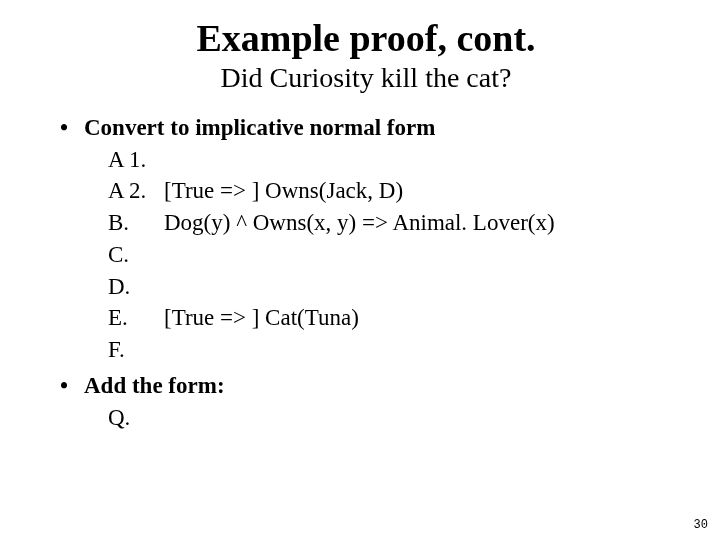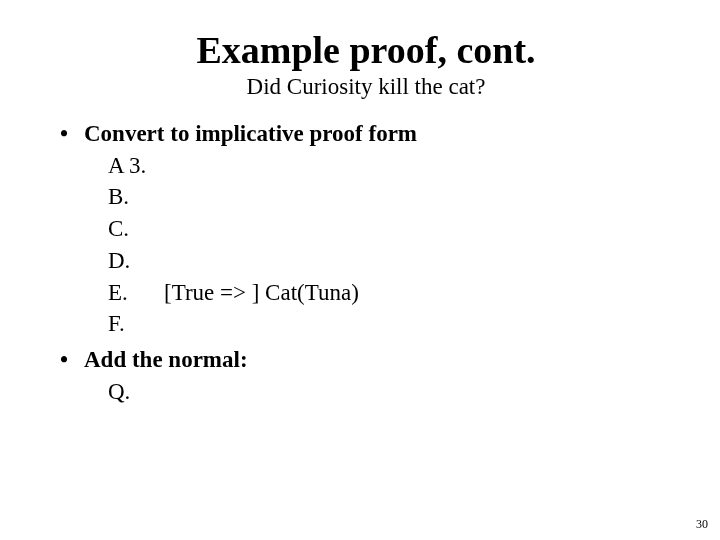--- a/index.html
+++ b/index.html
@@ -9,31 +9,31 @@
     height: 540px;
     background: #fff;
     font-family: "Times New Roman", Times, serif;
     color: #000;
     position: relative;
   }
   .slide {
     width: 720px;
     height: 540px;
     box-sizing: border-box;
-    padding: 28px 48px 20px 60px;
+    padding: 16px 48px 20px 60px;
     position: relative;
   }
   .title {
     font-size: 38px;
     font-weight: bold;
     text-align: center;
     margin: 0 0 2px 0;
   }
   .subtitle {
-    font-size: 23px;
+    font-size: 28px;
     text-align: center;
     margin: 0 0 18px 0;
   }
   .body {
     font-size: 23px;
     line-height: 1.38;
   }
   .bullet {
     display: flex;
     align-items: baseline;
@@ -53,61 +53,66 @@
   }
   .item .label {
     width: 56px;
     flex: 0 0 56px;
   }
   .pagenum {
     position: absolute;
     right: 12px;
     bottom: 8px;
     font-size: 12px;
-    font-family: Liberation Serif, serif;
+    font-family: Liberation Mono, monospace;
   }
 </style>
 </head>
 <body>
 
 <div class="slide">
 
   <h1 class="title">Example proof, cont.</h1>
   <div class="subtitle">Did Curiosity kill the cat?</div>
 
   <div class="body">
 
     <div class="bullet">
       <span class="dot">•</span>
-      <span>Convert to implicative proof form</span>
+      <span>Convert to implicative normal form</span>
     </div>
 
     <div class="item">
-      <span class="label">A 3.</span>
+      <span class="label">A 1.</span>
+    </div>
+    <div class="item">
+      <span class="label">A 2.</span>
+      <span>[True =&gt; ] Owns(Jack, D)</span>
     </div>
     <div class="item">
       <span class="label">B.</span>
+      <span>Dog(y) ^ Owns(x, y) =&gt; Animal. Lover(x)</span>
     </div>
     <div class="item">
       <span class="label">C.</span>
     </div>
     <div class="item">
       <span class="label">D.</span>
     </div>
     <div class="item">
       <span class="label">E.</span>
       <span>[True =&gt; ] Cat(Tuna)</span>
     </div>
     <div class="item">
       <span class="label">F.</span>
     </div>
 
     <div class="bullet">
       <span class="dot">•</span>
-      <span>Add the normal:</span>
+      <span>Add the form:</span>
     </div>
 
     <div class="item">
       <span class="label">Q.</span>
     </div>
 
   </div>
 
   <div class="pagenum">30</div>
 </div>

